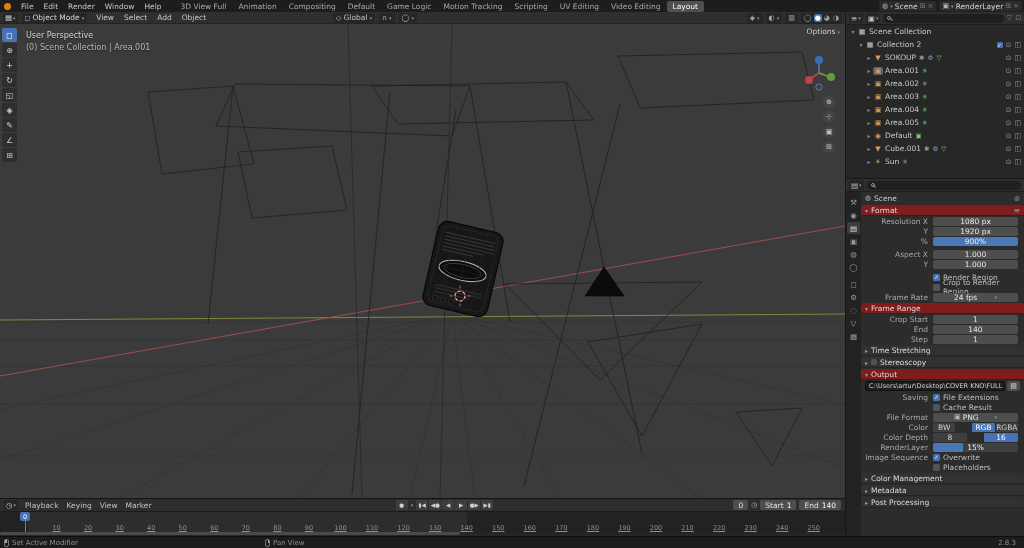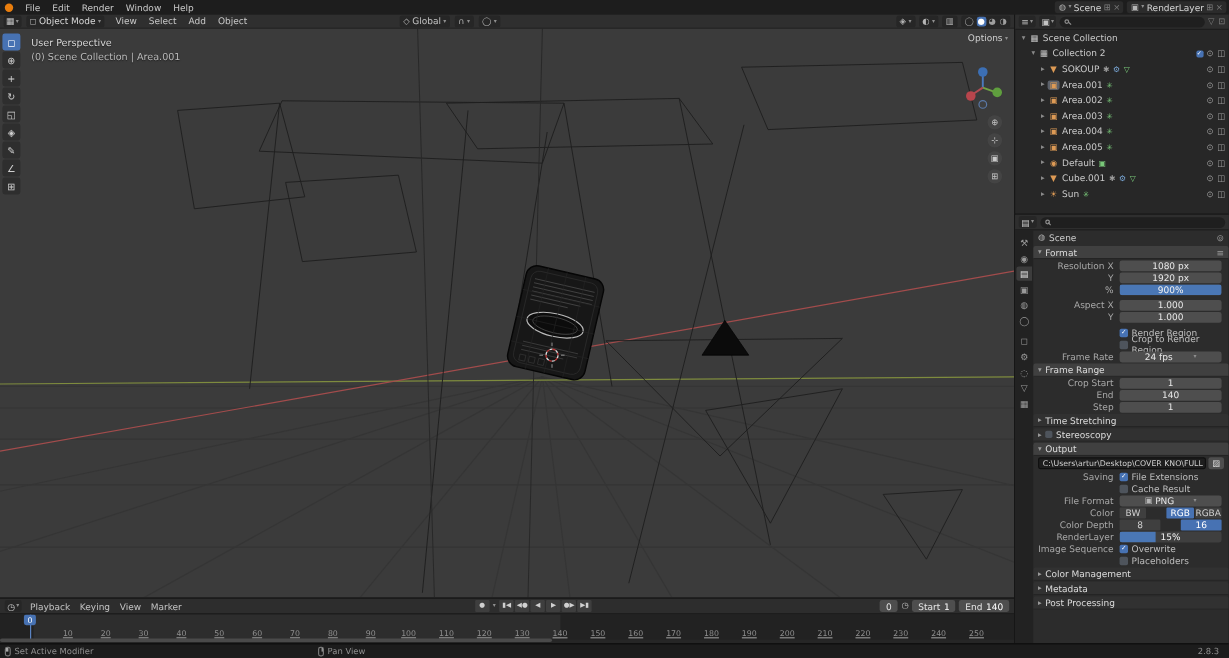--- a/index.html
+++ b/index.html
@@ -68,21 +68,21 @@
   #properties { position:absolute; left:845px; top:178px; width:179px; height:358px; background:#2c2c2c;
     border-left:1px solid #161616; border-top:1px solid #161616; display:flex; flex-direction:column; }
   #props-header { height:13px; background:#2e2e2e; border-bottom:1px solid #1d1d1d; display:flex; align-items:center; gap:3px; padding:0 3px; flex:none; }
   #props-body { flex:1; display:flex; min-height:0; }
   #props-tabs { width:15px; background:#222222; display:flex; flex-direction:column; align-items:center; padding-top:4px; gap:1px; flex:none; }
   .ptab { width:13px; height:12px; border-radius:2px 0 0 2px; display:flex; align-items:center; justify-content:center; font-size:7.5px; color:#9a9a9a; }
   .ptab.active { background:#3c3c3c; color:#e0e0e0; }
   #panels { flex:1; overflow:hidden; }
   .crumb { height:12px; display:flex; align-items:center; gap:3px; padding:0 4px; color:#cccccc; }
   .crumb .pin { margin-left:auto; color:#8f8f8f; }
-  .sec { height:11px; background:#404040; border-bottom:1px solid #242424; margin-top:1px;
+  .sec { height:11px; background:#7f1d1d; border-bottom:1px solid #242424; margin-top:1px;
     display:flex; align-items:center; gap:3px; padding:0 4px; color:#dcdcdc; border-radius:2px 2px 0 0; }
   .sec.collapsed { background:#313131; }
   .sec .caret { font-size:6px; color:#999; }
   .sec .sec-right { margin-left:auto; color:#9f9f9f; }
   .prow { display:flex; align-items:center; height:10px; padding-right:6px; }
   .plabel { flex:0 0 72px; text-align:right; color:#a8a8a8; padding-right:5px; white-space:nowrap; }
   .pfield { flex:1; height:9px; background:#4e4e4e; border-radius:2px; display:flex; align-items:center; justify-content:center; color:#e8e8e8; }
   .pfield.dd { justify-content:space-between; padding:0 21px; }
   .pgap { height:3px; }
   .cbwrap { flex:1; display:flex; align-items:center; gap:3px; color:#bebebe; }
@@ -136,20 +136,33 @@
 </style>
 </head>
 <body>
 <div id="app">
 
   <div id="topbar">
     <span id="logo"></span>
     <nav id="menus">
       
     <span class="menu">File</span><span class="menu">Edit</span><span class="menu">Render</span><span class="menu">Window</span><span class="menu">Help</span></nav>
+    <nav id="workspaces">
+
+    <span class="ws">3D View Full</span>
+        <span class="ws">Animation</span>
+        <span class="ws">Compositing</span>
+        <span class="ws">Default</span>
+        <span class="ws">Game Logic</span>
+        <span class="ws">Motion Tracking</span>
+        <span class="ws">Scripting</span>
+        <span class="ws">UV Editing</span>
+        <span class="ws">Video Editing</span>
+        <span class="ws active">Layout</span>
+      </nav>
     <div id="scenebar">
       <div class="sbg">
         <span class="ico">◍</span>
         <span class="ddc">▾</span>
         <span class="sb-label">Scene</span>
         <span class="ico dim">⊞</span>
         <span class="ico dim">×</span>
       </div>
       <div class="sbg">
         <span class="ico">▣</span>

